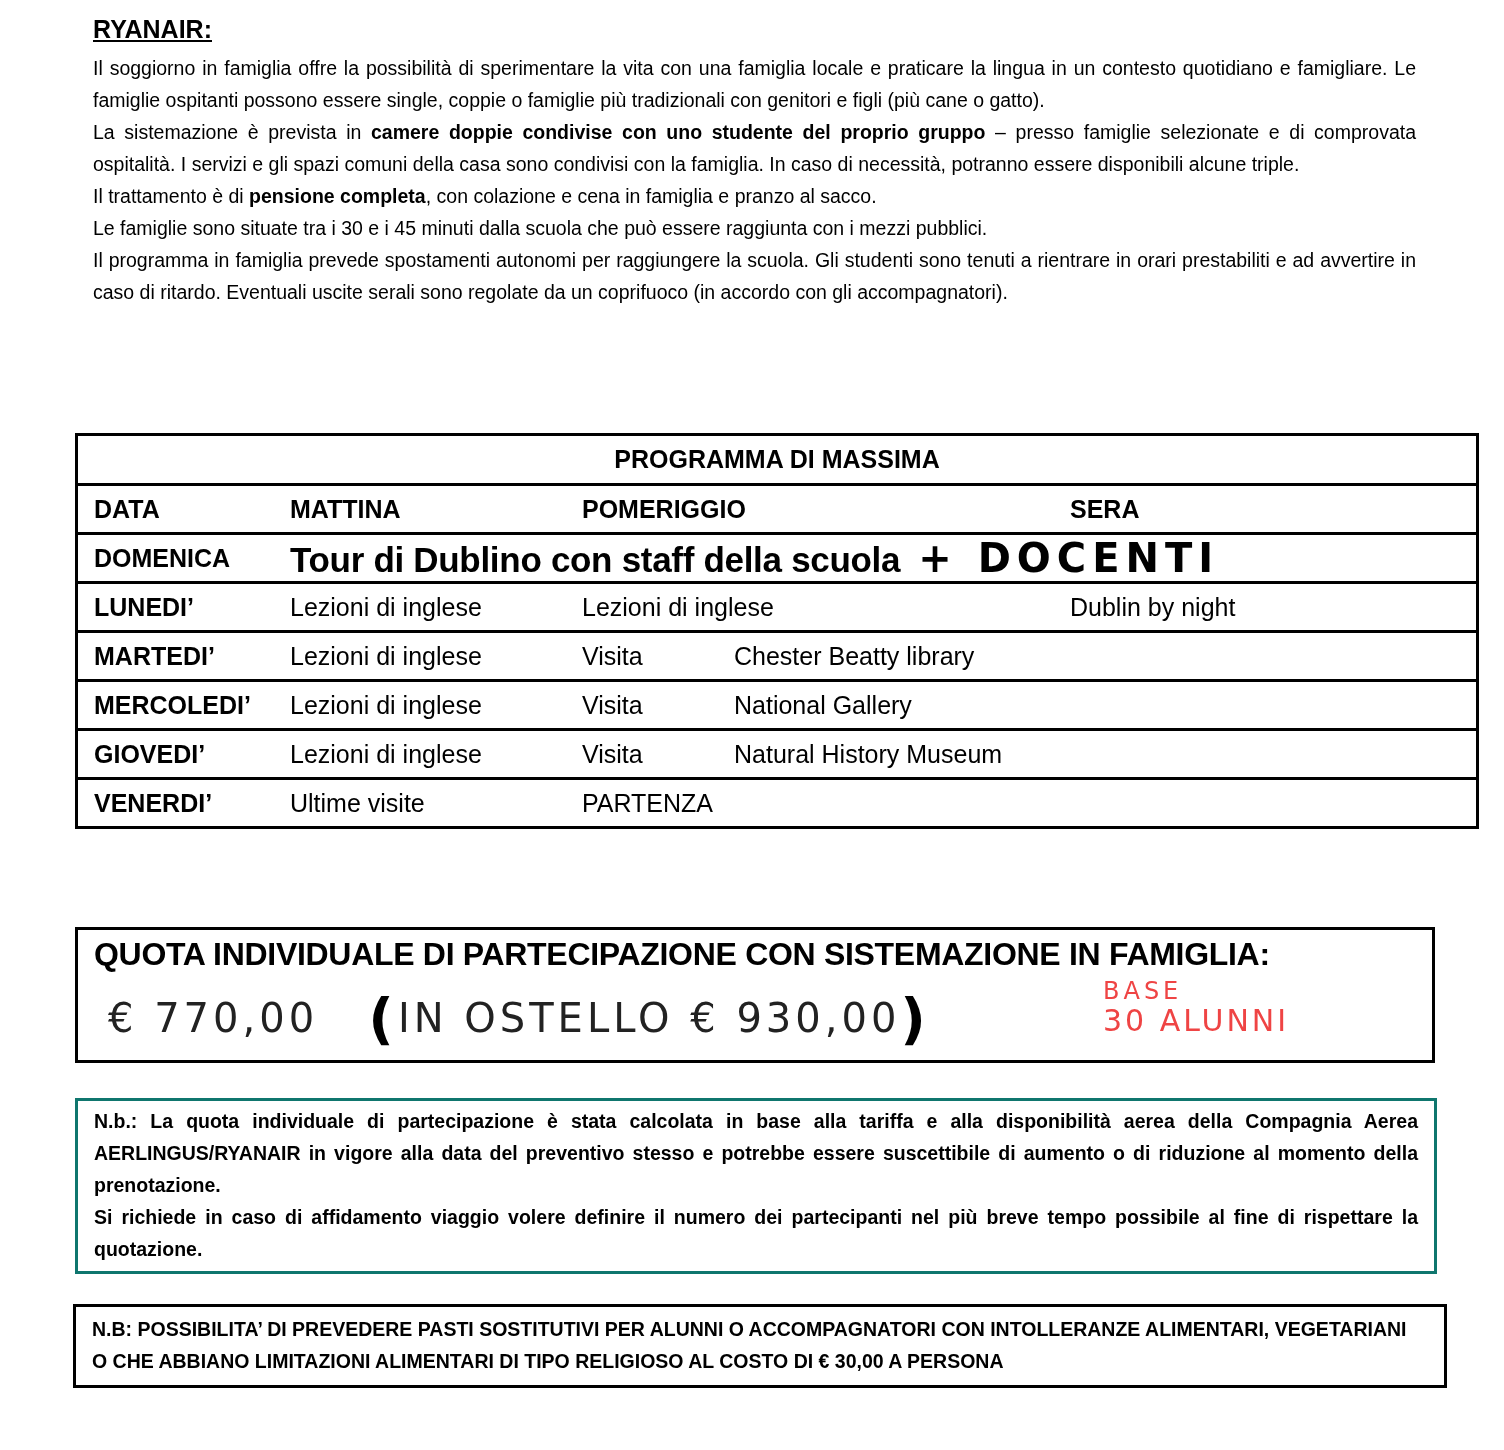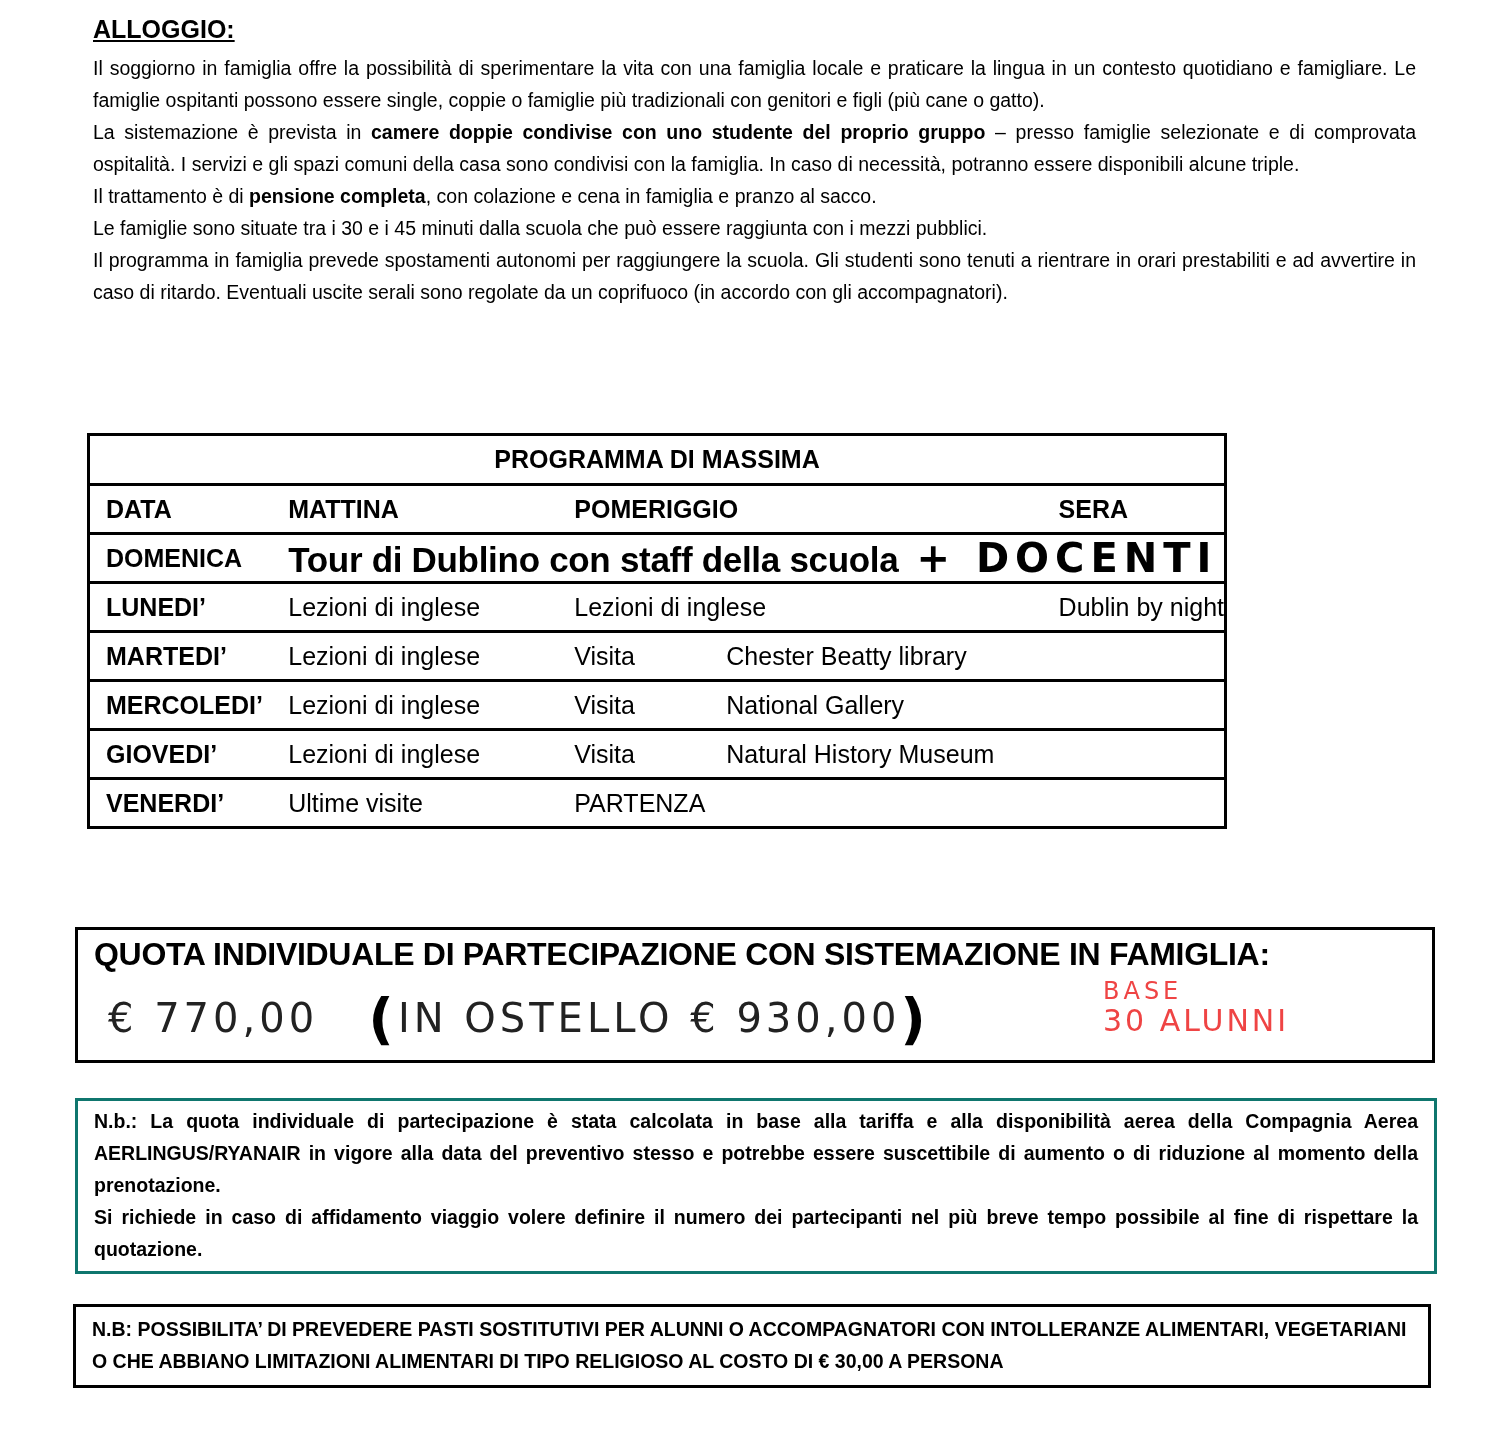--- a/index.html
+++ b/index.html
@@ -2,48 +2,48 @@
 <html><head>
 <meta charset="utf-8">
 <style>
   html, body { margin: 0; padding: 0; background: #ffffff; }
   body { width: 1504px; height: 1450px; position: relative; font-family: "Liberation Sans", sans-serif; color: #000; }
   .intro { position: absolute; left: 93px; top: 12px; width: 1323px; }
   .heading { font-size: 25px; font-weight: bold; text-decoration: underline; margin: 0 0 6px 0; line-height: 34px; }
   .para { font-size: 19.5px; line-height: 32px; margin: 0; text-align: justify; }
   .para b { font-weight: bold; }
 
-  table.prog { position: absolute; left: 75px; top: 433px; width: 1140px; border-collapse: collapse; border: 3px solid #000; margin-left: 12px; }
+  table.prog { position: absolute; left: 75px; top: 433px; width: 1404px; border-collapse: collapse; border: 3px solid #000; }
   table.prog td, table.prog th { border-top: 3px solid #000; padding: 0 0 0 16px; height: 46px; font-size: 25px; text-align: left; vertical-align: middle; white-space: nowrap; }
   table.prog .title-row th { text-align: center; font-weight: bold; height: 47px; padding: 0; }
   table.prog .hdr th { font-weight: bold; }
   table.prog .day { font-weight: bold; width: 180px; }
   .c-mattina { width: 276px; }
   .c-pom { width: 472px; }
   .visita-split { display: inline-block; width: 152px; }
   .sunday td { height: 54px; }
   .sunday .tour { font-size: 35px; font-weight: bold; font-family: "Liberation Sans", sans-serif; letter-spacing: -0.3px; }
   .hand { font-family: "DejaVu Sans", sans-serif; font-weight: bold; font-size: 40px; letter-spacing: 6px; margin-left: 18px; }
 
   .quota { position: absolute; left: 75px; top: 927px; width: 1354px; height: 130px; border: 3px solid #000; }
   .quota-title { position: absolute; left: 16px; top: 6px; font-size: 32px; font-weight: bold; letter-spacing: -0.3px; }
   .quota-hand { position: absolute; left: 30px; top: 56px; font-family: "DejaVu Sans", sans-serif; font-size: 40px; color: #222; letter-spacing: 4px; white-space: nowrap; }
   .quota-hand .paren { font-size: 56px; font-weight: bold; color: #000; vertical-align: -6px; }
   .quota-base { position: absolute; left: 1025px; top: 46px; font-family: "DejaVu Sans", sans-serif; color: #ef4444; line-height: 30px; }
   .quota-base .b1 { font-size: 24px; letter-spacing: 4px; }
   .quota-base .b2 { font-size: 30px; letter-spacing: 3px; }
 
   .nb1 { position: absolute; left: 75px; top: 1098px; width: 1324px; border: 3px solid #0f766e; padding: 4px 16px 6px 16px; font-size: 19.5px; font-weight: bold; line-height: 32px; text-align: justify; }
-  .nb2 { position: absolute; left: 73px; top: 1304px; width: 1328px; border: 3px solid #000; padding: 6px 8px 8px 16px; font-size: 19.5px; font-weight: bold; line-height: 32px; }
+  .nb2 { position: absolute; left: 73px; top: 1304px; width: 1328px; border: 3px solid #000; padding: 6px 24px 8px 16px; font-size: 19.5px; font-weight: bold; line-height: 32px; }
 </style>
 </head>
 <body>
 
 <div class="intro">
-  <div class="heading">ALLOGGIO:</div>
+  <div class="heading">RYANAIR:</div>
   <p class="para">Il soggiorno in famiglia offre la possibilità di sperimentare la vita con una famiglia locale e praticare la lingua in un contesto quotidiano e famigliare. Le famiglie ospitanti possono essere single, coppie o famiglie più tradizionali con genitori e figli (più cane o gatto).</p>
   <p class="para"><span>La sistemazione è prevista in </span><b>camere doppie condivise con uno studente del proprio gruppo</b><span> – presso famiglie selezionate e di comprovata ospitalità. I servizi e gli spazi comuni della casa sono condivisi con la famiglia. In caso di necessità, potranno essere disponibili alcune triple.</span></p>
   <p class="para"><span>Il trattamento è di </span><b>pensione completa</b><span>, con colazione e cena in famiglia e pranzo al sacco.</span></p>
   <p class="para">Le famiglie sono situate tra i 30 e i 45 minuti dalla scuola che può essere raggiunta con i mezzi pubblici.</p>
   <p class="para">Il programma in famiglia prevede spostamenti autonomi per raggiungere la scuola. Gli studenti sono tenuti a rientrare in orari prestabiliti e ad avvertire in caso di ritardo. Eventuali uscite serali sono regolate da un coprifuoco (in accordo con gli accompagnatori).</p>
 </div>
 
 <table class="prog">
   <tbody>
       <tr class="title-row">

